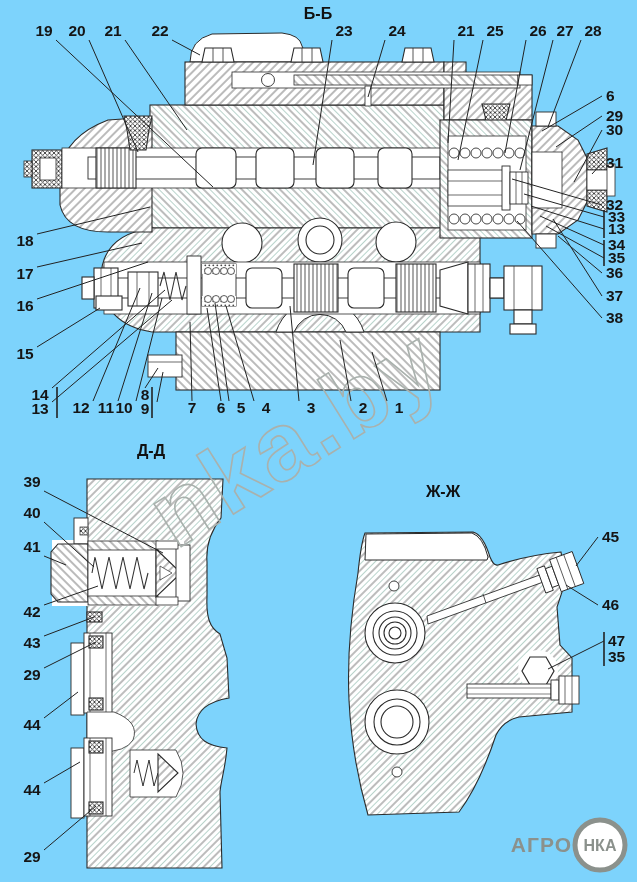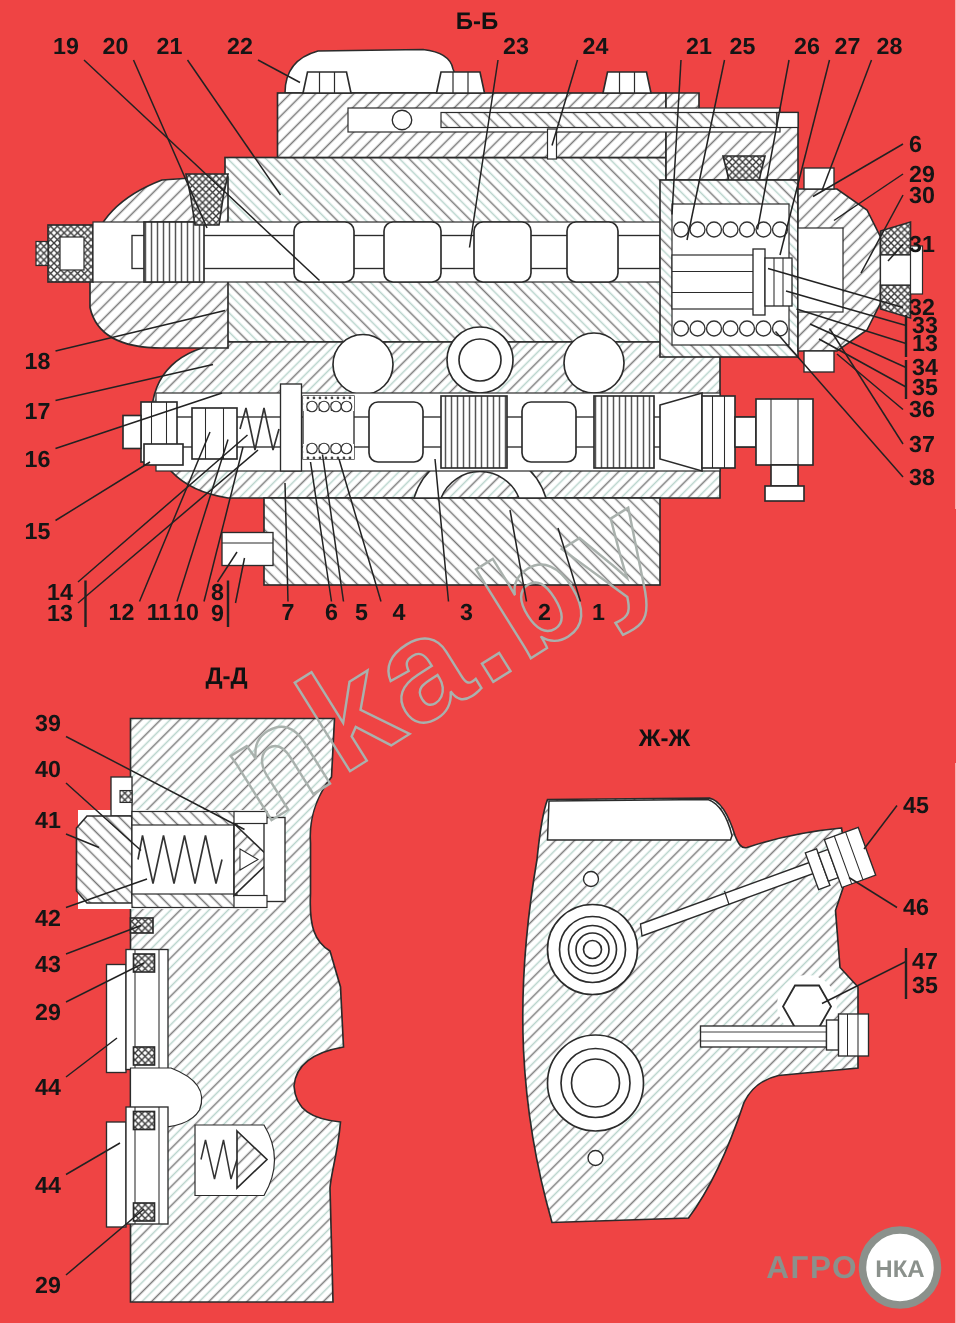--- a/index.html
+++ b/index.html
@@ -1,16 +1,16 @@
 <!DOCTYPE html>
 <html><head>
 <meta charset="utf-8">
 <style>
   html,body{margin:0;padding:0;background:#fff;}
-  .page{position:relative;width:637px;height:882px;background:#ef4444;overflow:hidden;
+  .page{position:relative;width:637px;height:882px;background:#7dd3fc;overflow:hidden;
         font-family:"Liberation Sans",sans-serif;}
   svg{display:block;}
   .callout{font-family:"Liberation Sans",sans-serif;font-size:15.5px;font-weight:bold;
            fill:#151515;text-anchor:middle;}
   .callout.anchor-start{text-anchor:start;}
   .leader{stroke:#222;stroke-width:1;fill:none;}
   .bar{stroke:#222;stroke-width:1.6;}
   .title{font-family:"Liberation Sans",sans-serif;font-size:16px;font-weight:bold;
          fill:#111;text-anchor:middle;}
   .wm{font-family:"Liberation Sans",sans-serif;font-size:96px;font-weight:bold;

